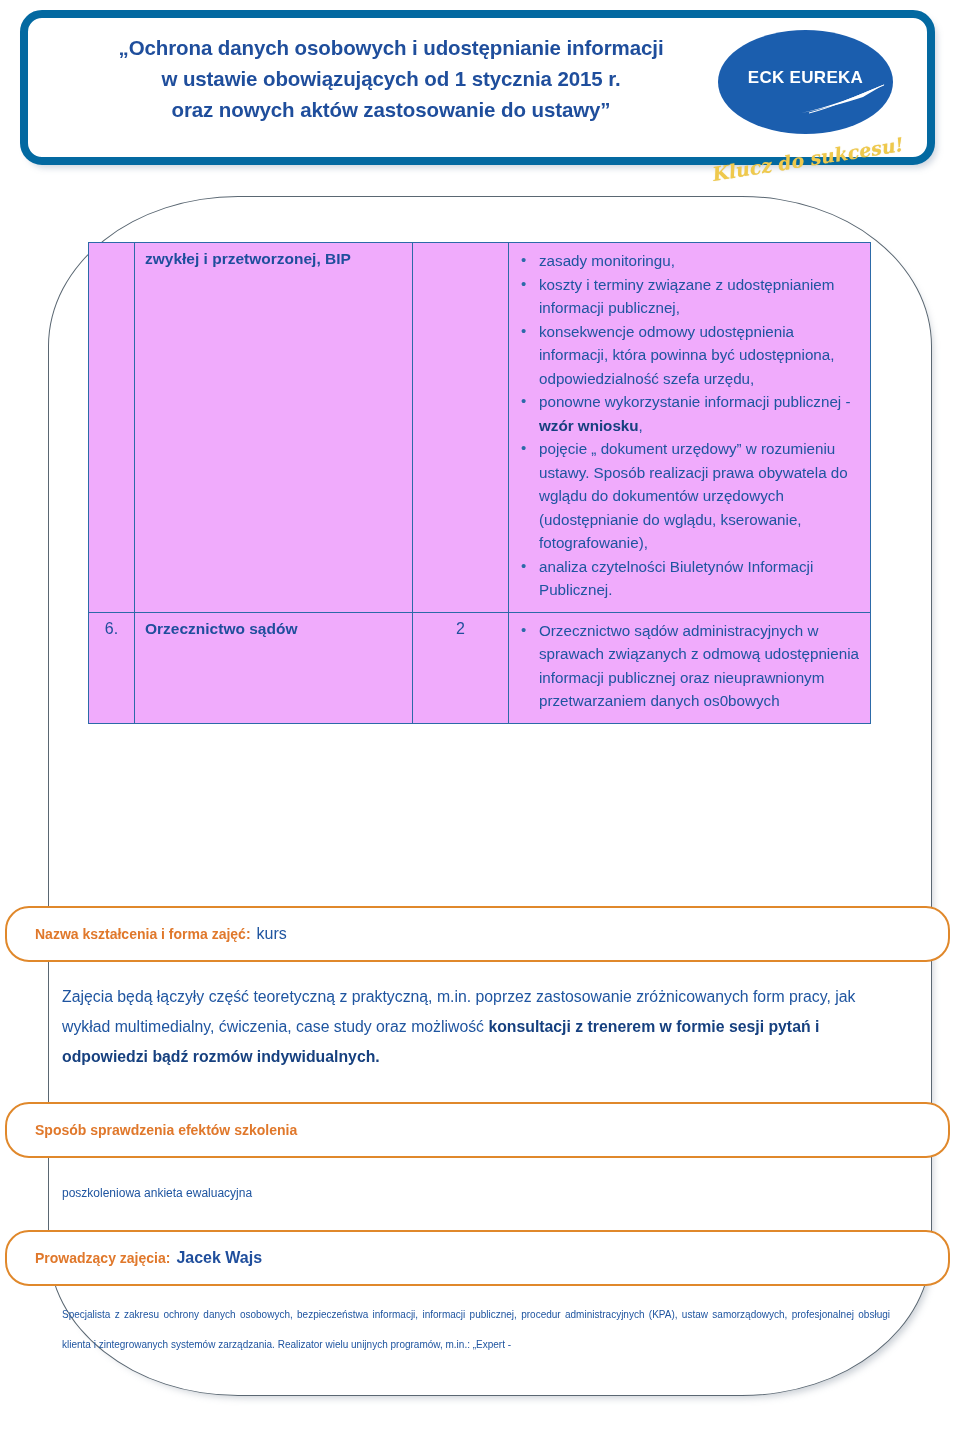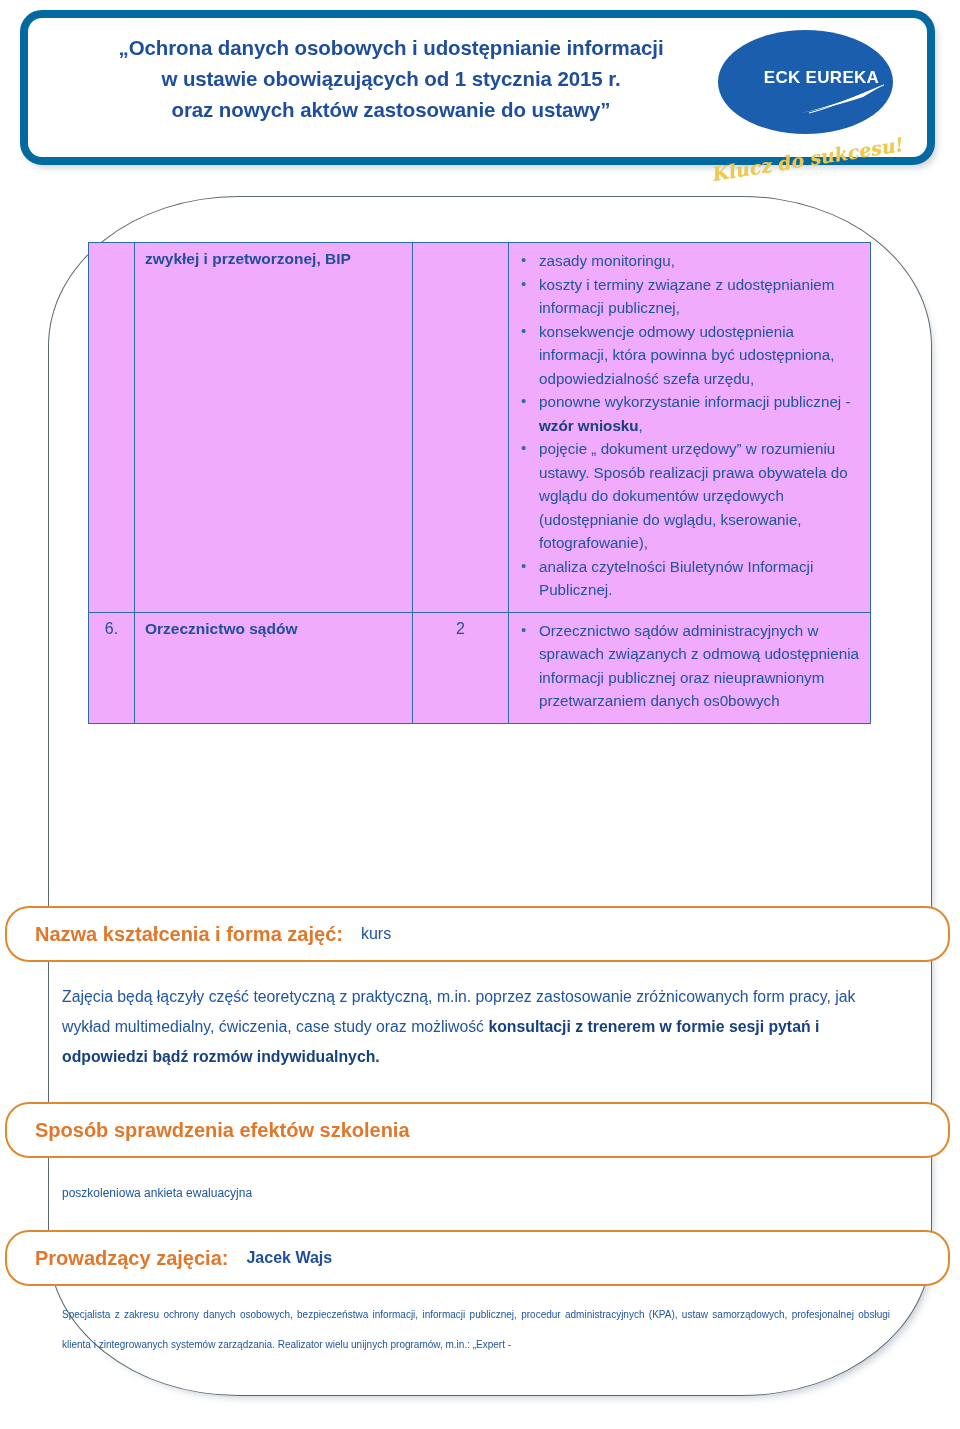--- a/index.html
+++ b/index.html
@@ -69,21 +69,21 @@
     width: 160px;
     height: 124px;
     border: 7px solid transparent;
     border-left-color: #E3C860;
     border-bottom-color: #E3C860;
     border-radius: 50%;
     transform: rotate(12deg);
   }
   .logo-text {
     position: absolute;
-    left: 16px;
+    left: 0;
     top: 38px;
     width: 100%;
     text-align: center;
     color: #ffffff;
     font-weight: bold;
     font-size: 17px;
     letter-spacing: 0.3px;
   }
   .logo-swoosh {
     position: absolute;
@@ -192,27 +192,27 @@
     border-radius: 24px;
     box-sizing: border-box;
     background: #ffffff;
     display: flex;
     align-items: center;
     padding-left: 28px;
   }
   .orange-label {
     color: #E0782B;
     font-weight: bold;
-    font-size: 20px;
+    font-size: 14px;
     white-space: nowrap;
   }
   .orange-value {
     color: #1F55A0;
     font-size: 16px;
-    margin-left: 18px;
+    margin-left: 6px;
   }
   .orange-value.bold {
     font-weight: bold;
     color: #1F4E9C;
     font-size: 16px;
   }
 
   .banner-1 { top: 906px; height: 56px; }
   .banner-2 { top: 1102px; height: 56px; }
   .banner-3 { top: 1230px; height: 56px; }

